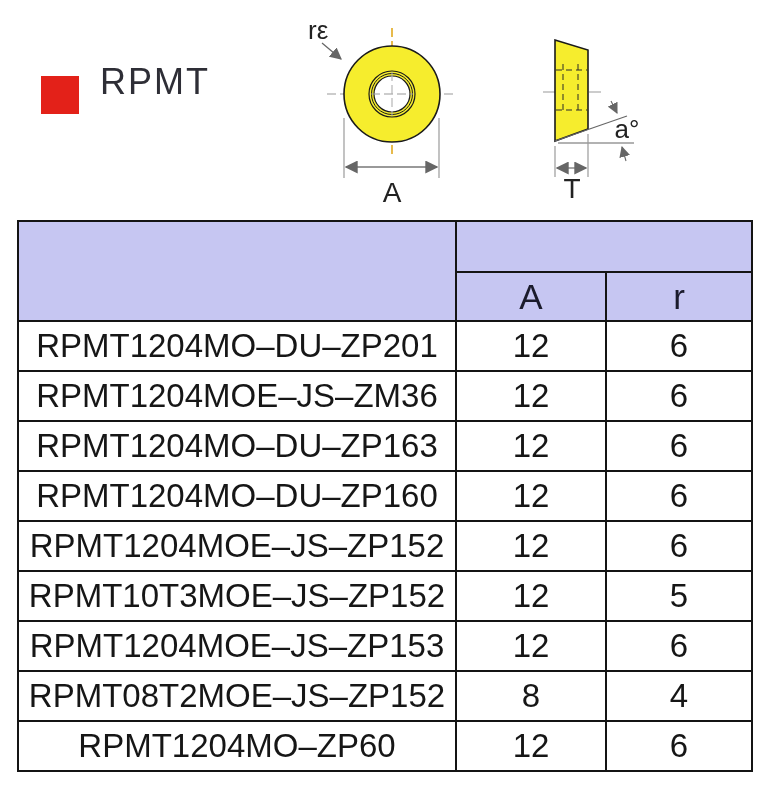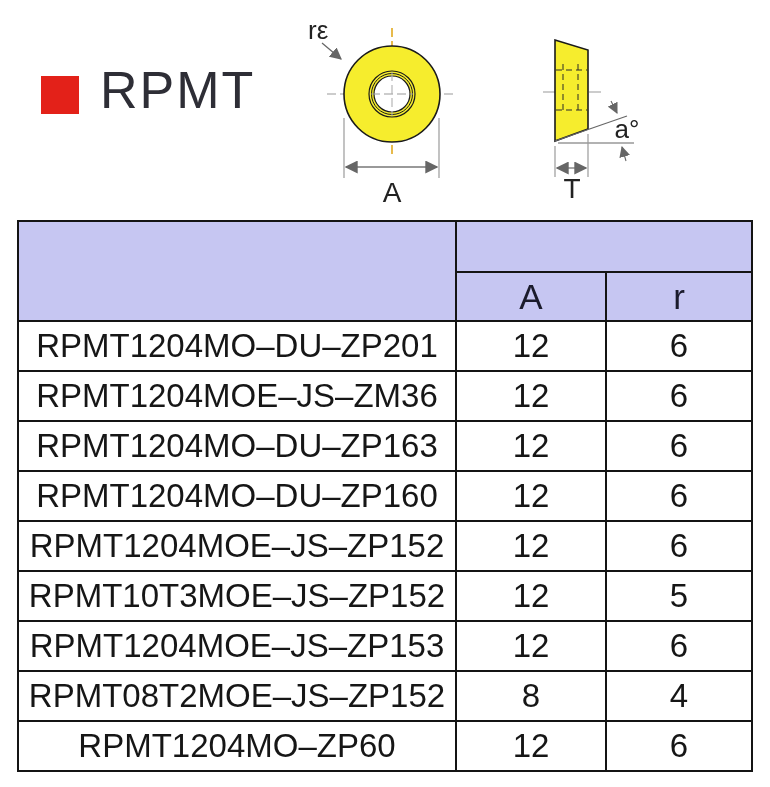--- a/index.html
+++ b/index.html
@@ -16,21 +16,21 @@
   
   .brand-square {
     position: absolute;
     left: 41px; top: 76px;
     width: 38px; height: 38px;
     background: #e32119;
   }
   .brand-title {
     position: absolute;
     left: 100px; top: 64px;
-    font-size: 52px;
+    font-size: 36px;
     letter-spacing: 2px;
     color: #2e2e36;
     line-height: 1.0;
   }
 
   
   .diagram { position: absolute; }
   #topview { left: 283px; top: 6px; }
   #sideview { left: 505px; top: 6px; }
   .dim-text { font-size: 28px; fill: #222; font-family: "Liberation Sans", "DejaVu Sans", sans-serif; }

